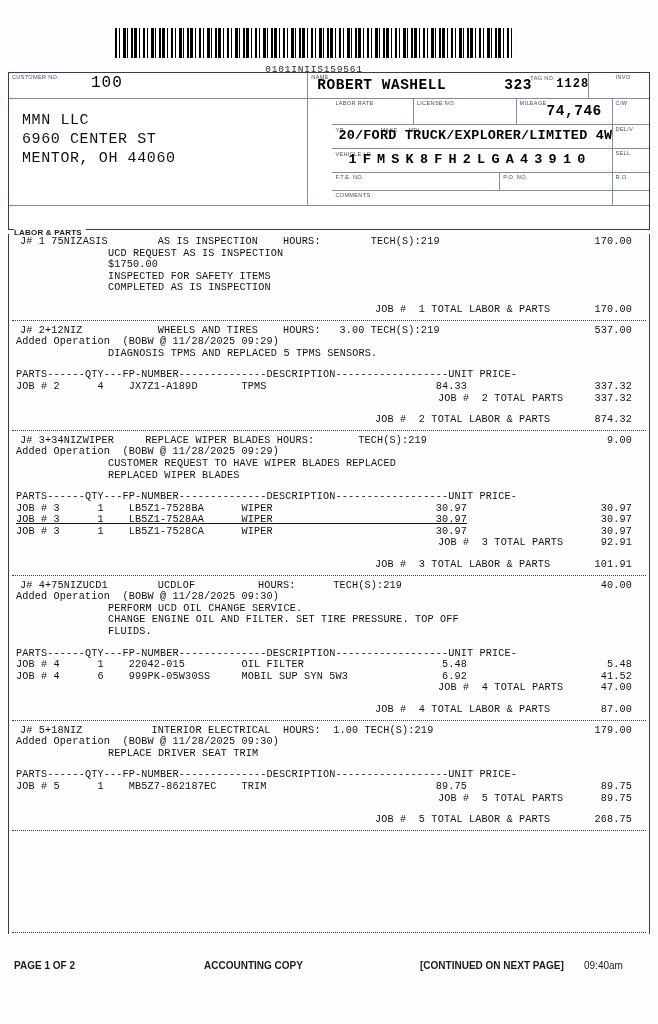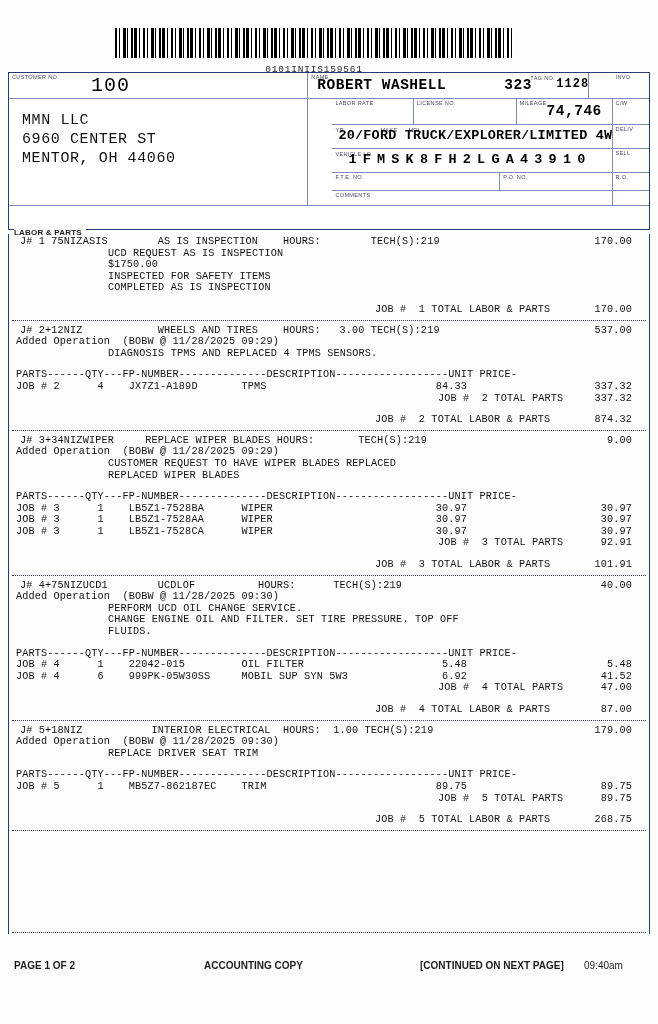--- a/index.html
+++ b/index.html
@@ -97,21 +97,21 @@
     z-index: 2;
   }
 
   
   .r1 { height: 26px; }
   .r1 .c-custno { width: 312px; }
   .r1 .c-name   { width: 292px; }
   .r1 .c-inv    { width: 38px; }
   .v-custno {
     position: absolute; left: 82px; top: 1px;
-    font-size: 20px; letter-spacing: 1px;
+    font-size: 16px; letter-spacing: 1px;
   }
   .v-name {
     position: absolute; left: 9px; top: 4px;
     font-size: 14.5px; font-weight: bold; letter-spacing: 0.5px;
   }
   .v-name2 {
     position: absolute; left: 196px; top: 4px;
     font-size: 14.5px; font-weight: bold; letter-spacing: 0.5px;
   }
   .v-tagno {
@@ -371,38 +371,38 @@
         <div class="ln" style="padding-left: 88px;">$1750.00</div>
         <div class="ln" style="padding-left: 88px;">INSPECTED FOR SAFETY ITEMS</div>
         <div class="ln" style="padding-left: 88px;">COMPLETED AS IS INSPECTION</div>
         <div class="spacer8"></div>
         <div class="tot-line"><span style="padding-left: 355px;">JOB #  1 TOTAL LABOR &amp; PARTS</span><span class="amt">170.00</span></div>
       </div>
       <div class="sep"></div>
       <div class="job">
         <div class="ln"><span>J# 2+12NIZ            WHEELS AND TIRES    HOURS:   3.00 TECH(S):219</span><span class="amt">537.00</span></div>
         <div class="ln" style="margin-left: -4px;">Added Operation  (BOBW @ 11/28/2025 09:29)</div>
-        <div class="ln" style="padding-left: 88px;">DIAGNOSIS TPMS AND REPLACED 4 TPMS SENSORS.</div>
+        <div class="ln" style="padding-left: 88px;">DIAGNOSIS TPMS AND REPLACED 5 TPMS SENSORS.</div>
         <div class="spacer8"></div>
         <div class="ln" style="margin-left: -4px;">PARTS------QTY---FP-NUMBER--------------DESCRIPTION------------------UNIT PRICE-</div>
         <div class="ln" style="margin-left: -4px;"><span>JOB # 2      4    JX7Z1-A189D       TPMS                           84.33</span><span class="amt">337.32</span></div>
         <div class="ln"><span style="padding-left: 418px;">JOB #  2 TOTAL PARTS</span><span class="amt">337.32</span></div>
         <div class="spacer8"></div>
         <div class="tot-line"><span style="padding-left: 355px;">JOB #  2 TOTAL LABOR &amp; PARTS</span><span class="amt">874.32</span></div>
       </div>
       <div class="sep"></div>
       <div class="job">
         <div class="ln"><span>J# 3+34NIZWIPER     REPLACE WIPER BLADES HOURS:       TECH(S):219</span><span class="amt">9.00</span></div>
         <div class="ln" style="margin-left: -4px;">Added Operation  (BOBW @ 11/28/2025 09:29)</div>
         <div class="ln" style="padding-left: 88px;">CUSTOMER REQUEST TO HAVE WIPER BLADES REPLACED</div>
         <div class="ln" style="padding-left: 88px;">REPLACED WIPER BLADES</div>
         <div class="spacer8"></div>
         <div class="ln" style="margin-left: -4px;">PARTS------QTY---FP-NUMBER--------------DESCRIPTION------------------UNIT PRICE-</div>
         <div class="ln" style="margin-left: -4px;"><span>JOB # 3      1    LB5Z1-7528BA      WIPER                          30.97</span><span class="amt">30.97</span></div>
-        <div class="ln" style="margin-left: -4px;"><span>JOB # 3      1    LB5Z1-7528AA      WIPER                          30.97</span><span class="amt">30.97</span></div>
+        <div class="ln" style="margin-left: -4px; text-decoration: underline;"><span>JOB # 3      1    LB5Z1-7528AA      WIPER                          30.97</span><span class="amt">30.97</span></div>
         <div class="ln" style="margin-left: -4px;"><span>JOB # 3      1    LB5Z1-7528CA      WIPER                          30.97</span><span class="amt">30.97</span></div>
         <div class="ln"><span style="padding-left: 418px;">JOB #  3 TOTAL PARTS</span><span class="amt">92.91</span></div>
         <div class="spacer8"></div>
         <div class="tot-line"><span style="padding-left: 355px;">JOB #  3 TOTAL LABOR &amp; PARTS</span><span class="amt">101.91</span></div>
       </div>
       <div class="sep"></div>
       <div class="job">
         <div class="ln"><span>J# 4+75NIZUCD1        UCDLOF          HOURS:      TECH(S):219</span><span class="amt">40.00</span></div>
         <div class="ln" style="margin-left: -4px;">Added Operation  (BOBW @ 11/28/2025 09:30)</div>
         <div class="ln" style="padding-left: 88px;">PERFORM UCD OIL CHANGE SERVICE.</div>

